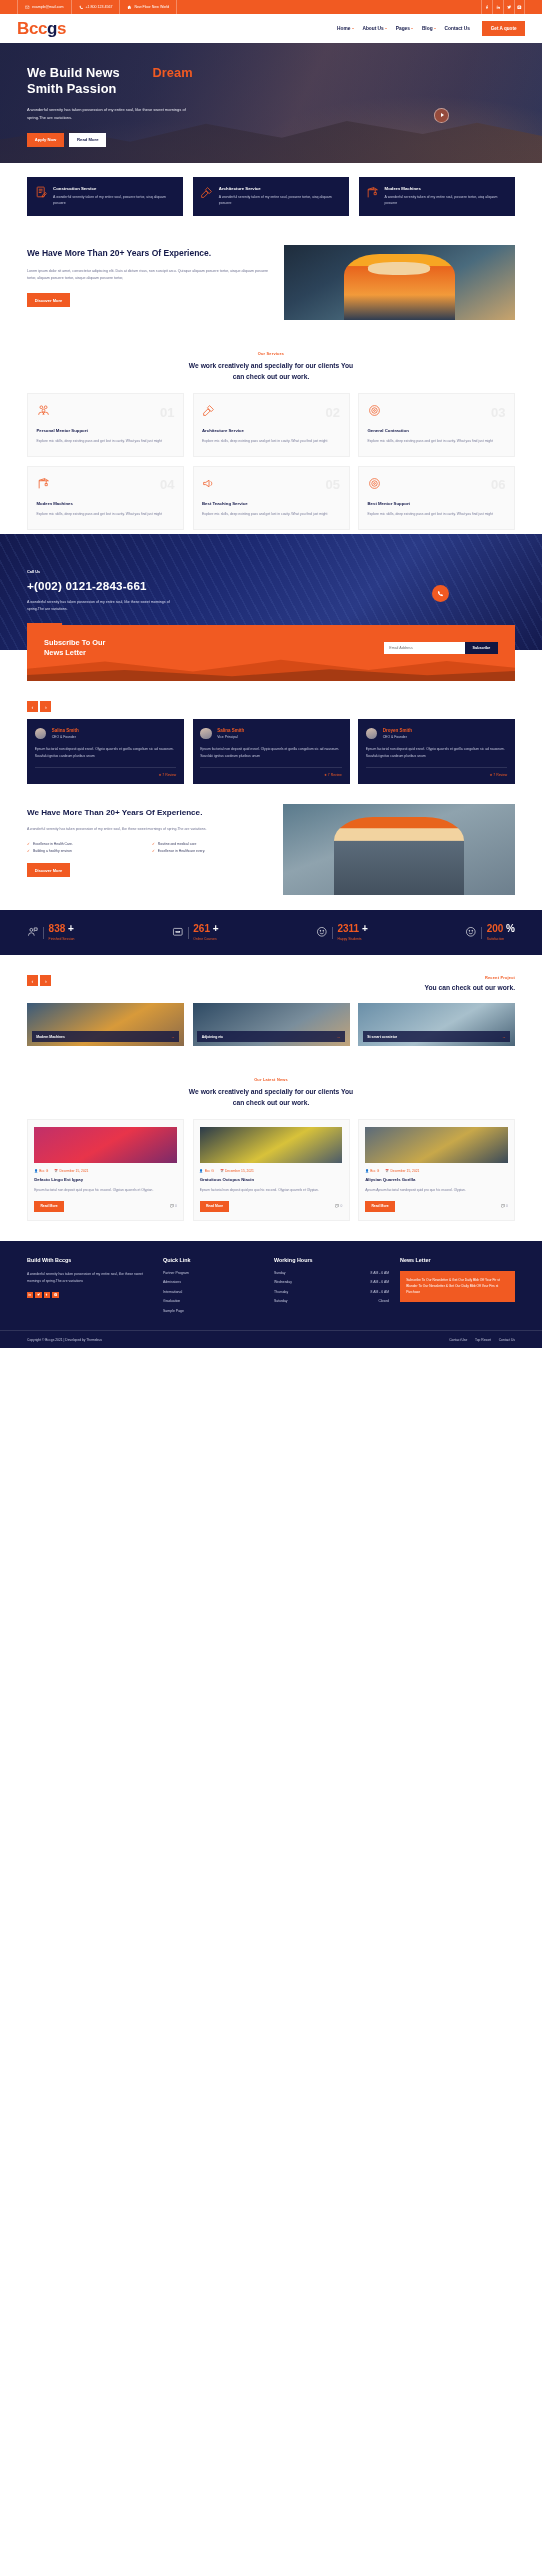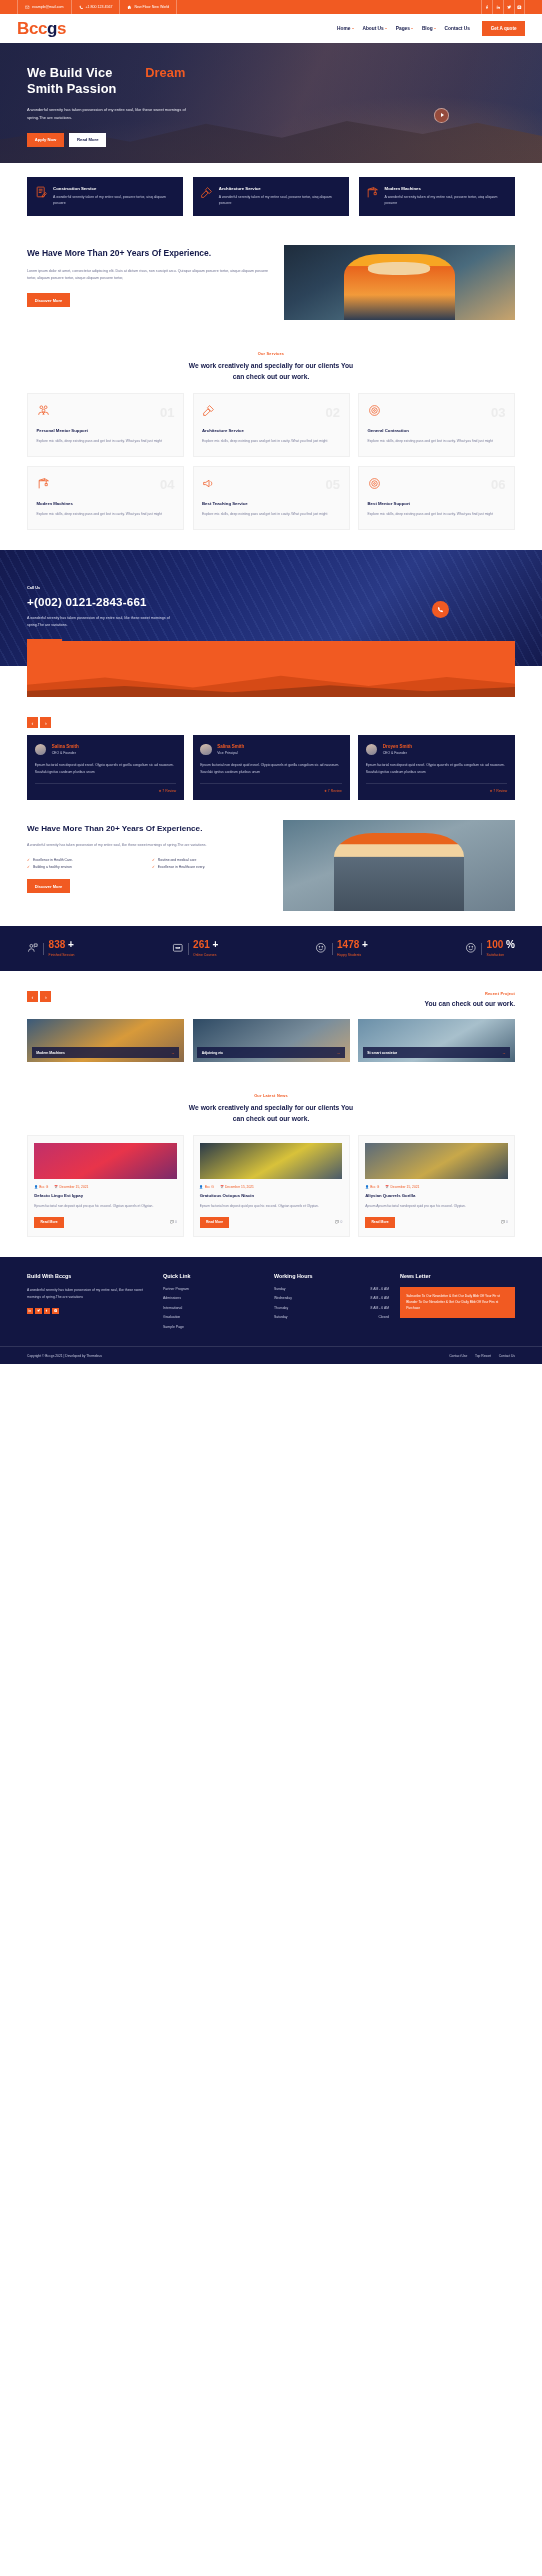--- a/index.html
+++ b/index.html
@@ -88,21 +88,21 @@
   .sec-head h2 { font-size:6.7px; font-weight:bold; line-height:1.6; margin-top:4.6px; color:#14194a; }
   .svc-grid { width:488px; margin:11px auto 0; display:grid; grid-template-columns:repeat(3,1fr); gap:8.5px; }
   .svc { background:#fafafa; border:0.8px solid #f0f0f0; padding:9.3px 8.5px 11.6px; }
   .svc-top { display:flex; align-items:center; justify-content:space-between; height:17px; }
   .svc-top svg { width:13px; height:13px; stroke:#f15a22; fill:none; stroke-width:1.4; }
   .svc-num { font-size:13px; font-weight:bold; color:#ececec; line-height:1; }
   .svc h4 { font-size:4.3px; font-weight:bold; margin-top:7.7px; color:#14194a; }
   .svc p { font-size:3.4px; line-height:2.05; color:#7b7e9b; margin-top:4.6px; }
 
   
-  .call { position:relative; height:116px; margin-top:20px; overflow:hidden;
+  .call { position:relative; height:116px; margin-top:4px; overflow:hidden;
      background:linear-gradient(135deg,#141a4e 0%,#1d2a72 40%,#2a3a86 65%,#141a4e 100%); }
   .call-lines { position:absolute; inset:0; opacity:.35;
      background:repeating-linear-gradient(62deg, transparent 0 7px, rgba(120,150,220,.28) 7px 8.5px); }
   .call-in { position:relative; width:488px; margin:0 auto; padding-top:35px; }
   .call-in .cu { color:#fff; font-size:3.9px; font-weight:bold; }
   .call-in h2 { color:#fff; font-size:11.6px; font-weight:bold; margin-top:4.6px; letter-spacing:0.2px; }
   .call-in p { color:#d8dcf0; font-size:3.6px; line-height:2.05; margin-top:7px; max-width:159px; }
   .call-btn { background:#f15a22; color:#fff; border:none; font-size:4px; font-weight:bold; padding:4.6px 8.5px; margin-top:9.3px; cursor:pointer; }
   .call-circ { position:absolute; right:93px; top:51px; width:17px; height:17px; border-radius:50%;
      background:#f15a22; display:flex; align-items:center; justify-content:center; }
@@ -293,21 +293,21 @@
     </div>
     <button class="quote-btn">Get A quote</button>
   </div>
 
   <div class="hero">
     <div class="hero-photo"></div>
     <div class="hero-mtn"></div>
     <div class="hero-ov"></div>
     <div class="hero-in">
       <h1>
-        <span>We Build Vice </span><span class="hl">Dream</span><br>
+        <span>We Build News </span><span class="hl">Dream</span><br>
         <span>Smith Passion</span>
       </h1>
       <p>A wonderful serenity has taken possession of my entire soul, like these sweet mornings of spring.The are variations.</p>
       <div class="hero-btns">
         <button class="btn-o">Apply Now</button>
         <button class="btn-w">Read More</button>
       </div>
     </div>
     <div class="hero-play">
         <i></i>
@@ -457,20 +457,30 @@
     <div class="call-circ">
         <svg viewBox="0 0 24 24">
           <path d="M6 3l4 5-2 2a12 12 0 006 6l2-2 5 4-3 3c-8 0-15-7-15-15z"></path>
         </svg>
       </div>
   </div>
 
   <div class="news">
     <div class="news-w1"></div>
     <div class="news-w2"></div>
+    <div class="news-in">
+      <h3>
+        <span>Subscribe To Our</span><br>
+        <span>News Letter</span>
+      </h3>
+      <div class="news-form">
+        <input placeholder="Email Address" style="">
+        <button>Subscribe</button>
+      </div>
+    </div>
   </div>
 
   <div class="tst-wrap">
     <div class="arrows">
       <button class="arr">‹</button>
       <button class="arr">›</button>
     </div>
     <div class="tst-row">
       <div class="tst">
         <div class="tst-h">
@@ -572,34 +582,34 @@
       </div>
       <div class="stat">
         <span class="stat-ic"><svg viewBox="0 0 24 24">
               <circle cx="12" cy="12" r="9"></circle>
               <circle cx="9" cy="10" r=".9" fill="#fff"></circle>
               <circle cx="15" cy="10" r=".9" fill="#fff"></circle>
               <path d="M8 14a5 5 0 008 0"></path>
             </svg></span>
         <span class="stat-div"></span>
         <div>
-          <div class="stat-n"><span>1478</span> <em>+</em></div>
+          <div class="stat-n"><span>2311</span> <em>+</em></div>
           <div class="stat-l">Happy Students</div>
         </div>
       </div>
       <div class="stat">
         <span class="stat-ic"><svg viewBox="0 0 24 24">
               <circle cx="12" cy="12" r="9"></circle>
               <circle cx="9" cy="10" r=".9" fill="#fff"></circle>
               <circle cx="15" cy="10" r=".9" fill="#fff"></circle>
               <path d="M8 14a5 5 0 008 0"></path>
             </svg></span>
         <span class="stat-div"></span>
         <div>
-          <div class="stat-n"><span>100</span> <em>%</em></div>
+          <div class="stat-n"><span>200</span> <em>%</em></div>
           <div class="stat-l">Satisfaction</div>
         </div>
       </div>
     </div>
   </div>
 
   <div class="proj-wrap">
     <div class="proj-top">
       <div class="arrows">
         <button class="arr">‹</button>

